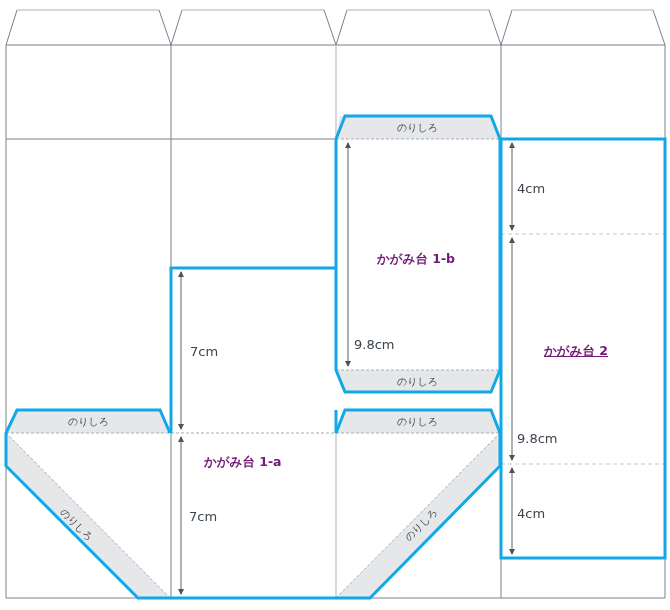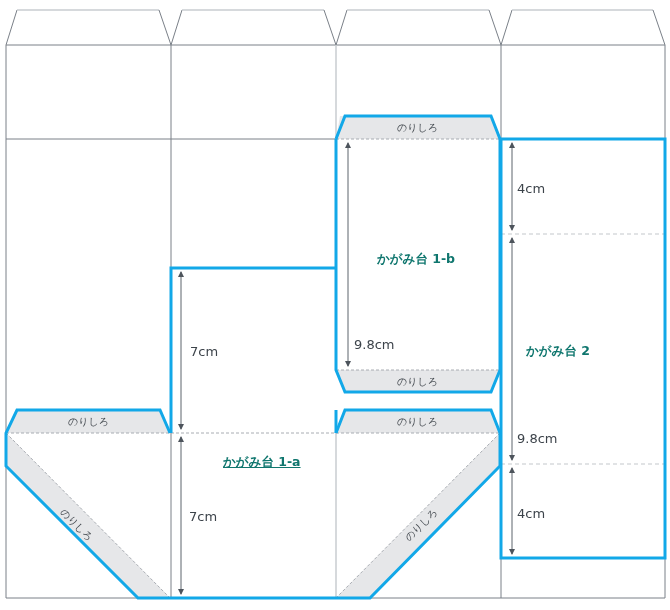--- a/index.html
+++ b/index.html
@@ -8,21 +8,21 @@
     .fold { stroke:#7a8088; stroke-width:1; fill:none; }
     .foldlight { stroke:#c9ccd0; stroke-width:1.5; fill:none; }
     .cut { stroke:#12a8e8; stroke-width:3; fill:none; stroke-linejoin:miter; }
     .glue { fill:#e6e7e9; }
     .dash { stroke:#a8acb2; stroke-width:1; stroke-dasharray:3 2; fill:none; }
     .dashlight { stroke:#c4c7cb; stroke-width:1.2; stroke-dasharray:4 3; fill:none; }
     .dim { stroke:#5d646c; stroke-width:1; fill:none; }
     .arrow { fill:#4d545c; }
     .lbl { position:absolute; font-size:13px; color:#3c434a; white-space:nowrap; line-height:1; }
     .glue-lbl { position:absolute; font-size:10px; color:#444a50; white-space:nowrap; line-height:1; }
-    .title { position:absolute; font-size:12.5px; font-weight:bold; color:#0f766e; white-space:nowrap; line-height:1; }
+    .title { position:absolute; font-size:12.5px; font-weight:bold; color:#701a75; white-space:nowrap; line-height:1; }
   </style>
 </head>
 <body>
 
 <svg width="670" height="610" viewBox="0 0 670 610">
 
   <g>
     <polyline class="fold" points="6,45 17,10"></polyline>
     <polyline class="foldlight" points="17,10 159,10"></polyline>
     <polyline class="fold" points="159,10 171,45 182,10"></polyline>
@@ -109,22 +109,22 @@
   </g>
 </svg>
 
 <div class="glue-lbl" style="left:397px;top:123px;">のりしろ</div>
 <div class="glue-lbl" style="left:397px;top:377px;">のりしろ</div>
 <div class="glue-lbl" style="left:397px;top:417px;">のりしろ</div>
 <div class="glue-lbl" style="left:68px;top:417px;">のりしろ</div>
 <div class="glue-lbl" style="left:56px;top:520px;transform:rotate(45deg);transform-origin:center;">のりしろ</div>
 <div class="glue-lbl" style="left:401px;top:520px;transform:rotate(-45deg);transform-origin:center;">のりしろ</div>
 
-<div class="title" style="left:223px;top:456px;text-decoration:underline;">かがみ台 1-a</div>
+<div class="title" style="left:204px;top:456px;">かがみ台 1-a</div>
 <div class="title" style="left:377px;top:253px;">かがみ台 1-b</div>
-<div class="title" style="left:526px;top:345px;">かがみ台 2</div>
+<div class="title" style="left:544px;top:345px;text-decoration:underline;">かがみ台 2</div>
 
 <div class="lbl" style="left:190px;top:345px;">7cm</div>
 <div class="lbl" style="left:189px;top:510px;">7cm</div>
 <div class="lbl" style="left:354px;top:338px;">9.8cm</div>
 <div class="lbl" style="left:517px;top:182px;">4cm</div>
 <div class="lbl" style="left:517px;top:432px;">9.8cm</div>
 <div class="lbl" style="left:517px;top:507px;">4cm</div>
 
 </body></html>

